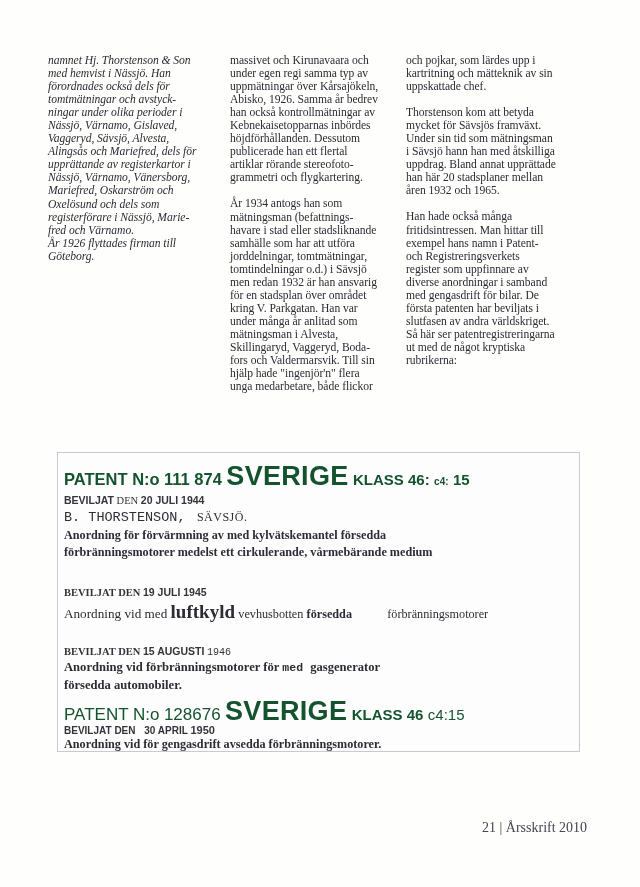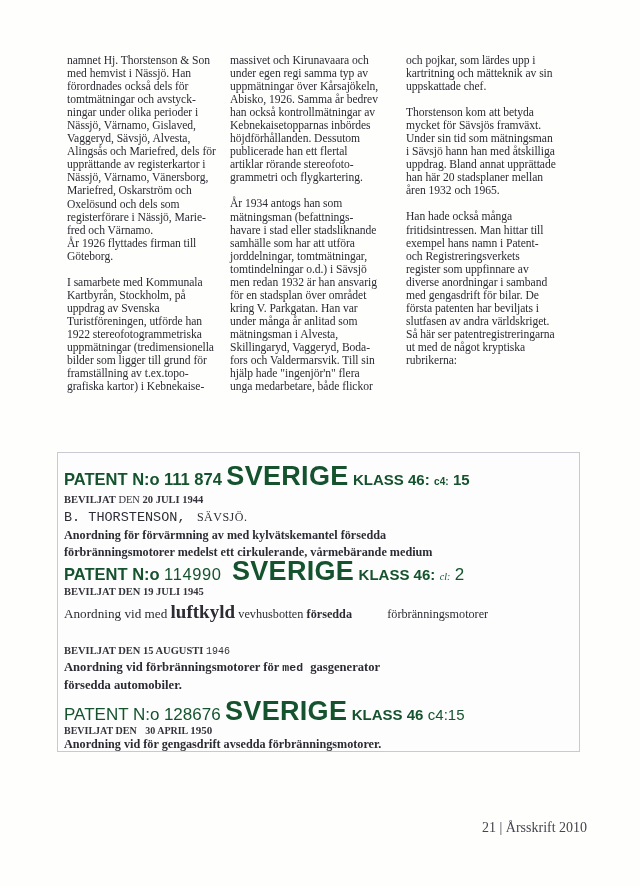--- a/index.html
+++ b/index.html
@@ -8,30 +8,30 @@
     color: #2a2a30;
   }
   .page { position: absolute; left: 0; top: 0; width: 640px; height: 887px; background: #fefefd; }
   .col {
     position: absolute; top: 54px;
     font-family: "Liberation Serif", "DejaVu Serif", serif;
     font-size: 11.6px; line-height: 13.05px; color: #2b2b33;
     letter-spacing: -0.05px;
   }
   .col p { margin: 0 0 13px 0; white-space: pre-line; }
-  .col1 { left: 67px; width: 172px; }
+  .col1 { left: 48px; width: 172px; font-style: italic; }
   .col2 { left: 230px; width: 178px; }
   .col3 { left: 406px; width: 180px; }
 
   .patent-box {
     position: absolute; left: 57px; top: 452px; width: 521px; height: 298px;
     border: 1px solid #c9c9d3; background: #fdfdfd;
   }
   .pt-line { position: absolute; left: 6px; white-space: nowrap; color: #2e2e36; }
-  .sans { font-family: Liberation Serif, serif; }
+  .sans { font-family: Liberation Sans, sans-serif; }
   .serif { font-family: "Liberation Serif", "DejaVu Serif", serif; }
   .mono { font-family: "Liberation Mono", "DejaVu Sans Mono", monospace; }
   .b { font-weight: bold; }
 
   .hdr { font-family: "Liberation Sans", "DejaVu Sans", sans-serif; font-weight: bold; color: #14532d; }
   .hdr .pn { font-size: 16.5px; }
   .hdr .sv { font-size: 27px; letter-spacing: 0.3px; }
   .hdr .kl { font-size: 15px; }
   .hdr .cl { font-size: 10px; }
   .hdr .cn { font-size: 15px; }
@@ -60,29 +60,20 @@
 Vaggeryd, Sävsjö, Alvesta,
 Alingsås och Mariefred, dels för
 upprättande av registerkartor i
 Nässjö, Värnamo, Vänersborg,
 Mariefred, Oskarström och
 Oxelösund och dels som
 registerförare i Nässjö, Marie-
 fred och Värnamo.
 År 1926 flyttades firman till
 Göteborg.</p>
-    <p>I samarbete med Kommunala
-Kartbyrån, Stockholm, på
-uppdrag av Svenska
-Turistföreningen, utförde han
-1922 stereofotogrammetriska
-uppmätningar (tredimensionella
-bilder som ligger till grund för
-framställning av t.ex.topo-
-grafiska kartor) i Kebnekaise-</p>
   </div>
 
   <div class="col col2">
     <p>massivet och Kirunavaara och
 under egen regi samma typ av
 uppmätningar över Kårsajökeln,
 Abisko, 1926. Samma år bedrev
 han också kontrollmätningar av
 Kebnekaisetopparnas inbördes
 höjdförhållanden. Dessutom
@@ -146,28 +137,20 @@
       <span class="serif">DEN</span>
       <span class="sans b">20 JULI 1944</span>
     </div>
     <div class="pt-line" style="top:56px; font-size:13.5px;">
       <span class="mono" style="font-size:13.5px;">B. THORSTENSON,</span>
       <span class="serif" style="font-size:12px; letter-spacing:0.5px; margin-left:8px;">SÄVSJÖ.</span>
     </div>
     <div class="pt-line desc" style="top:92px;">förbränningsmotorer medelst ett cirkulerande, vårmebärande medium</div>
     <div class="pt-line desc" style="top:75px;">Anordning för förvärmning av med kylvätskemantel försedda</div>
 
-    <div class="pt-line hdr" style="top:103px;">
-      <span class="pn" style="font-weight:bold;">PATENT N:o</span>
-      <span class="pn" style="font-weight:normal; letter-spacing:0.6px;">114990</span>
-      <span class="sv" style="margin-left:6px;">SVERIGE</span>
-      <span class="kl">KLASS 46:</span>
-      <span class="cl serif" style="font-style:italic; font-weight:normal;">cl:</span>
-      <span style="font-size:17px; font-weight:normal;">2</span>
-    </div>
     <div class="pt-line bev serif b" style="top:133px;">
       <span>BEVILJAT DEN</span>
       <span class="sans">19 JULI 1945</span>
     </div>
     <div class="pt-line desc-normal" style="top:148px;">
       <span>Anordning vid med</span>
       <span class="b" style="font-size:19px;">luftkyld</span>
       <span style="font-size:12.2px;">vevhusbotten</span>
       <span class="b" style="font-size:12.2px;">försedda</span>
       <span style="font-size:12.2px;margin-left:32px;">förbränningsmotorer</span>

